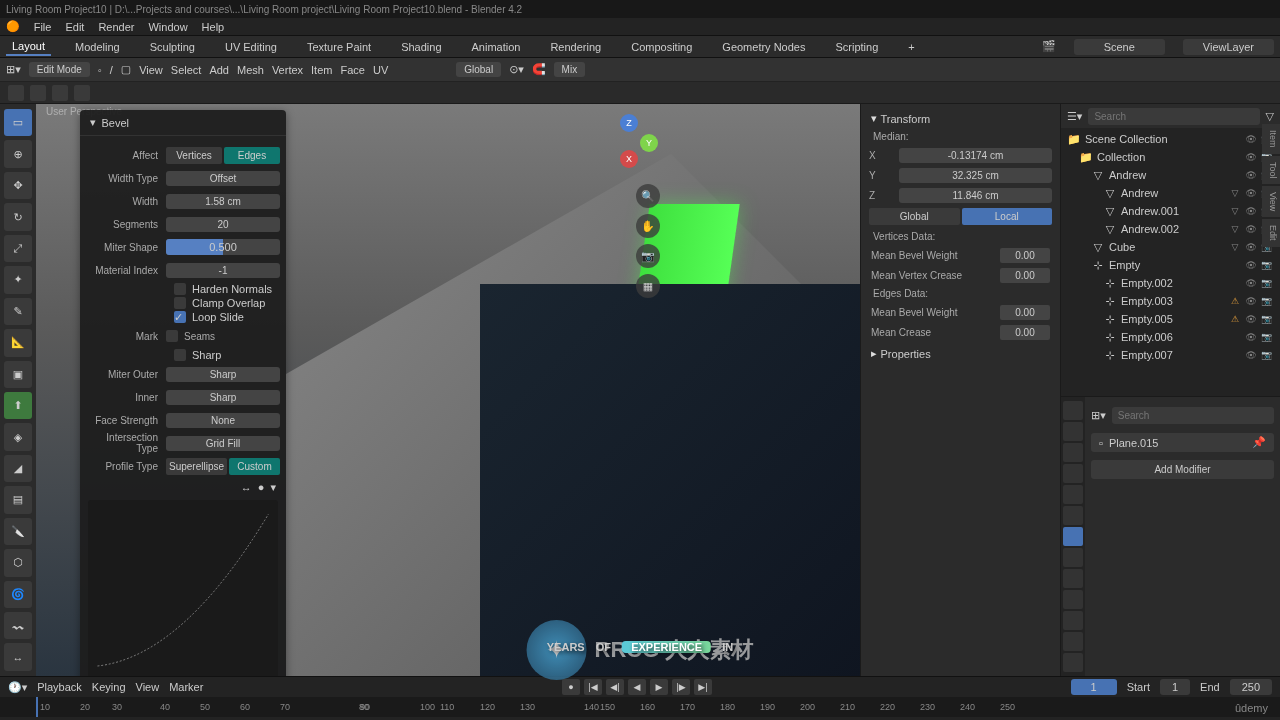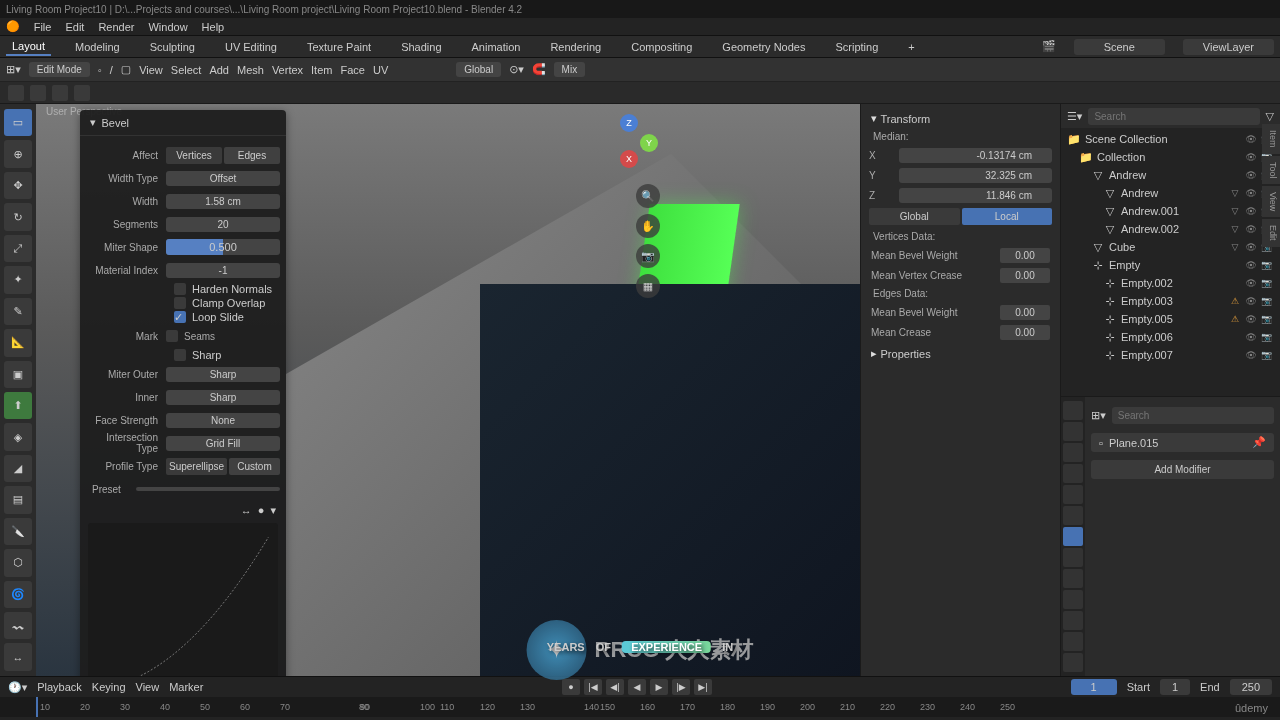--- a/index.html
+++ b/index.html
@@ -21,39 +21,39 @@
 .operator-panel{position:absolute;left:44px;top:6px;width:206px;background:rgba(30,30,30,0.95);border-radius:4px;padding:0;z-index:5;box-shadow:0 2px 8px rgba(0,0,0,0.4)}
 .op-hdr{padding:6px 10px;font-size:11px;color:#ccc;border-bottom:1px solid #333;display:flex;align-items:center;gap:6px}
 .op-body{padding:6px}
 .op-row{display:flex;align-items:center;margin:3px 0;height:20px}
 .op-lbl{width:80px;text-align:right;padding-right:8px;font-size:10px;color:#aaa}
 .op-fld{flex:1;background:#444;border-radius:3px;padding:2px 6px;font-size:10px;text-align:center;position:relative}
 .op-fld.slider::before{content:'';position:absolute;left:0;top:0;bottom:0;width:50%;background:#5680c2;border-radius:3px 0 0 3px}
 .op-fld.slider span{position:relative}
 .op-btns{display:flex;gap:2px;flex:1}
 .op-btn{flex:1;background:#3a3a3a;padding:3px;text-align:center;font-size:10px;border-radius:2px}
-.op-btn.active{background:#404040}
+.op-btn.active{background:#0f766e}
 .op-chk{display:flex;align-items:center;gap:6px;padding-left:88px;font-size:10px;color:#aaa;margin:2px 0}
 .op-chk .box{width:12px;height:12px;background:#3a3a3a;border-radius:2px}
 .op-chk .box.on{background:#4772b3}
 .op-curve{height:180px;background:#1a1a1a;border-radius:3px;margin:4px 2px;position:relative}
 .viewport{flex:1;position:relative;background:linear-gradient(180deg,#7a7a7a 0%,#5a5a5a 40%,#2a3540 100%);overflow:hidden}
 .vp-label{position:absolute;left:10px;top:2px;font-size:10px;color:rgba(255,255,255,0.4)}
 .green-bevel{position:absolute;left:580px;top:100px;width:90px;height:480px;background:linear-gradient(90deg,#3ee03e,#56ff56);transform:skewX(-8deg);box-shadow:0 0 20px rgba(80,255,80,0.4)}
 .grey-front{position:absolute;left:250px;top:50px;width:550px;height:550px;background:linear-gradient(135deg,#888,#555);clip-path:polygon(0 40%,70% 0,100% 30%,50% 100%,0 100%)}
 .gizmo{position:absolute;right:200px;top:10px;width:60px;height:60px}
 .gizmo .ax{position:absolute;width:18px;height:18px;border-radius:50%;font-size:9px;display:flex;align-items:center;justify-content:center;color:#fff}
 .nav-icons{position:absolute;right:200px;top:80px;display:flex;flex-direction:column;gap:6px}
 .nav-icons .ni{width:24px;height:24px;background:rgba(60,60,60,0.8);border-radius:12px;display:flex;align-items:center;justify-content:center}
 .npanel{width:200px;background:#2b2b2b;border-left:1px solid #1a1a1a;padding:4px}
 .npanel .hdr{padding:4px 6px;font-size:11px;color:#ddd;display:flex;align-items:center;gap:4px}
 .npanel .sub{font-size:10px;color:#aaa;padding:2px 8px}
 .npanel .fld-row{display:flex;align-items:center;margin:2px 4px;height:18px}
 .npanel .fld-row .l{width:30px;font-size:10px;color:#aaa}
-.npanel .fld-row .v{flex:1;background:#444;border-radius:3px;padding:2px 20px;font-size:10px;text-align:right}
+.npanel .fld-row .v{flex:1;background:#444;border-radius:3px;padding:2px 10px;font-size:10px;text-align:center}
 .npanel .gl-btns{display:flex;gap:2px;margin:4px}
 .npanel .gl-btns div{flex:1;background:#3a3a3a;text-align:center;padding:3px;font-size:10px;border-radius:2px}
 .npanel .gl-btns div.active{background:#4772b3}
 .npanel .data-row{display:flex;align-items:center;margin:2px 6px;height:18px}
 .npanel .data-row .dl{flex:1;font-size:10px;color:#aaa}
 .npanel .data-row .dv{width:50px;background:#444;text-align:center;font-size:10px;padding:2px;border-radius:2px}
 .outliner{width:220px;background:#232323;border-left:1px solid #1a1a1a;display:flex;flex-direction:column}
 .out-search{height:24px;background:#2b2b2b;display:flex;align-items:center;padding:0 6px;gap:6px}
 .out-search input{flex:1;background:#3a3a3a;border:none;padding:3px 6px;border-radius:3px;color:#ccc;font-size:10px}
 .out-tree{flex:1;overflow:auto;padding:2px}
@@ -253,24 +253,20 @@
             <div class="op-lbl">Intersection Type</div>
             <div class="op-fld">Grid Fill</div>
           </div>
         <div class="op-row">
             <div class="op-lbl">Profile Type</div>
           <div class="op-btns">
             <div class="op-btn">Superellipse</div>
             <div class="op-btn active">Custom</div>
           </div>
           </div>
-        <div class="op-row">
-            <div class="op-lbl" style="width:50px;text-align:left;padding-left:6px">Preset</div>
-            <div class="op-fld"></div>
-          </div>
         <div style="display:flex;justify-content:flex-end;gap:6px;padding:2px 4px">
           <span>↔</span>
           <span>●</span>
           <span>▾</span>
         </div>
         <div class="op-curve">
           <svg width="100%" height="100%" viewBox="0 0 200 180">
               <path d="M10,170 Q100,160 190,10" stroke="#888" fill="none" stroke-dasharray="2,2"></path>
             </svg>
         </div>
@@ -507,21 +503,21 @@
     <span style="background:#4772b3;padding:2px 20px;border-radius:3px">1</span>
     <span>Start</span>
     <span style="background:#3a3a3a;padding:2px 12px;border-radius:3px">1</span>
     <span>End</span>
     <span style="background:#3a3a3a;padding:2px 12px;border-radius:3px">250</span>
   </div>
   <div class="tl-scale" id="tl-scale">
     <div class="tl-cursor"></div>
   <span class="tick" style="left: 40px;">10</span>
       <span class="tick" style="left: 80px;">20</span>
-      <span class="tick" style="left: 120px;">30</span>
+      <span class="tick" style="left: 112px;">30</span>
       <span class="tick" style="left: 160px;">40</span>
       <span class="tick" style="left: 200px;">50</span>
       <span class="tick" style="left: 240px;">60</span>
       <span class="tick" style="left: 280px;">70</span>
       <span class="tick" style="left: 321px; margin-left: 38px;">80</span>
       <span class="tick" style="left: 360px;">90</span>
       <span class="tick" style="left: 420px;">100</span>
       <span class="tick" style="left: 440px;">110</span>
       <span class="tick" style="left: 480px;">120</span>
       <span class="tick" style="left: 520px;">130</span>

